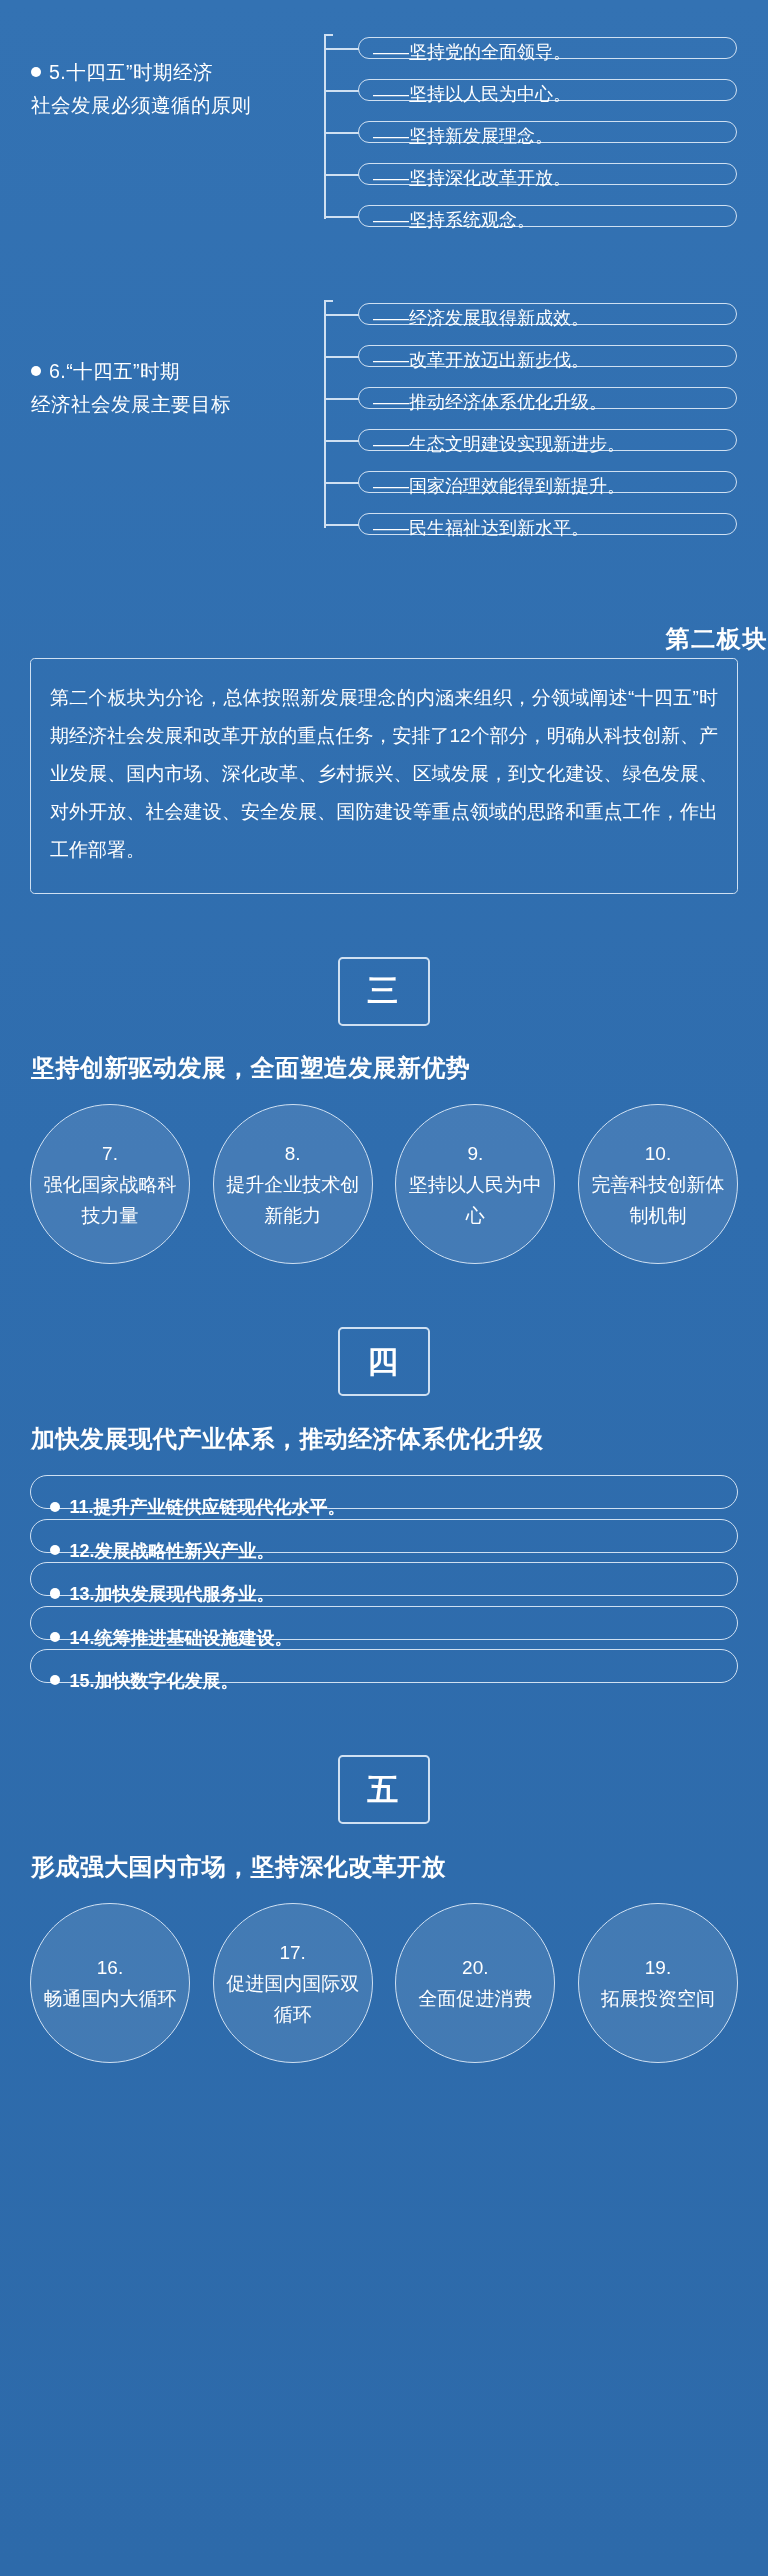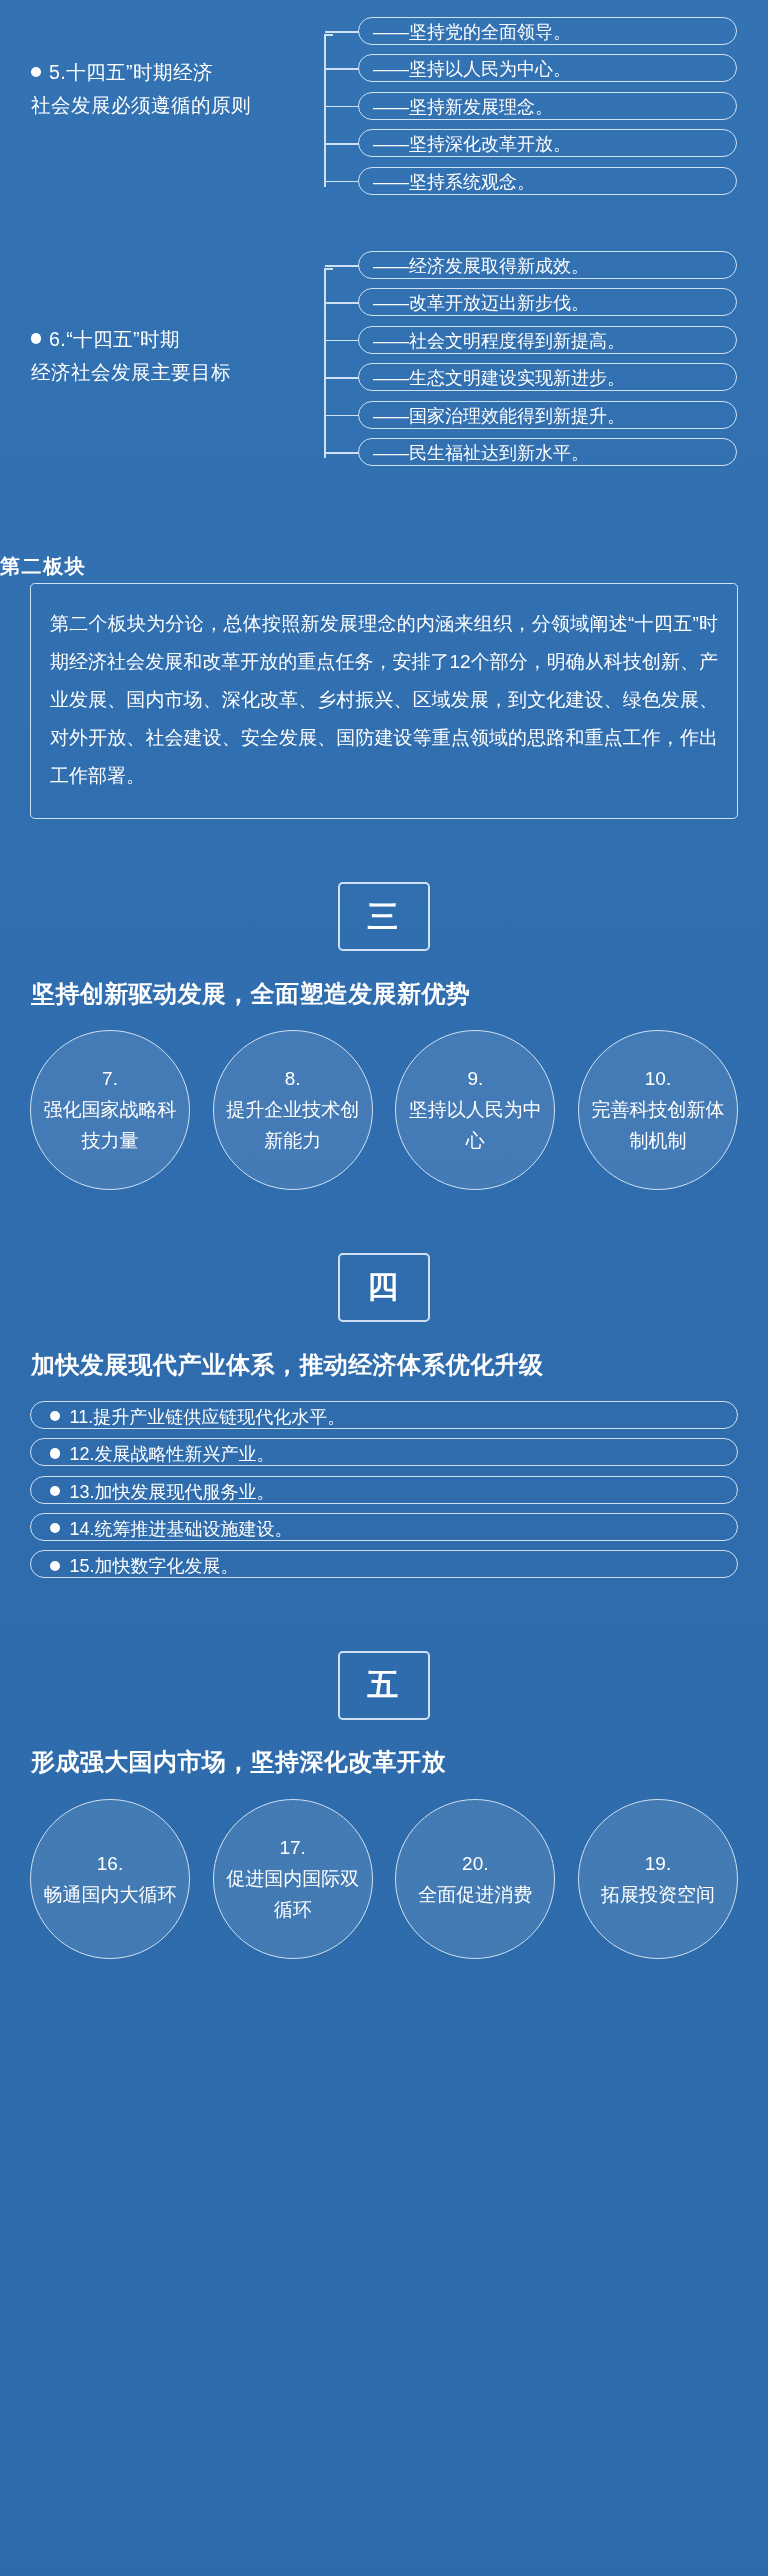--- a/index.html
+++ b/index.html
@@ -70,42 +70,43 @@
     left: 11px;
     top: 17px;
     width: 9.4px;
     height: 1.6px;
     background: #cfe0f2;
   }
   .pill {
     position: relative;
     border: 1.6px solid #cfe0f2;
     border-radius: 17px;
-    height: 28px;
+    height: 22px;
     line-height: 28px;
     margin-bottom: 9.4px;
     padding: 0 14px;
     font-size: 18px;
     color: #ffffff;
     white-space: nowrap;
+    margin-top: 20px;
   }
   .pill:before {
     content: "";
     position: absolute;
     left: -34px;
     top: 50%;
     width: 34px;
     height: 1.6px;
     background: #cfe0f2;
   }
 
   
   .section-title {
-    text-align: left;
-    font-size: 20px;
+    text-align: right;
+    font-size: 24px;
     font-weight: bold;
     letter-spacing: 1.6px;
     color: #ffffff;
   }
   .paragraph-card {
     margin: 3px 30px 0 30px;
     border: 1.6px solid #cfe0f2;
     border-radius: 4.7px;
     padding: 20.3px 19px 23.5px 19px;
     font-size: 19px;
@@ -164,23 +165,24 @@
   
   .pill-list {
     margin: 20.3px 30px 0 30px;
   }
   .pill-wide {
     border: 1.6px solid #cfe0f2;
     border-radius: 17px;
     height: 28px;
     line-height: 31px;
     margin-bottom: 9.4px;
-    padding: 0 19px;
+    padding: 16px 19px;
     font-size: 18px;
     color: #ffffff;
+    font-weight: bold;
   }
   .pill-wide .bullet {
     display: inline-block;
     width: 10.2px;
     height: 10.2px;
     border-radius: 50%;
     background: #ffffff;
     margin-right: 9.4px;
     vertical-align: 1.6px;
   }
@@ -213,21 +215,21 @@
 
   <div class="branch-block">
     <div class="branch-row">
       <div class="branch-label" style="padding-top:72px;">
         <span class="dot"></span><span>6.“十四五”时期</span><br>
         <span>经济社会发展主要目标</span>
       </div>
       <div class="branch-tree">
         <div class="pill"><span>——经济发展取得新成效。</span></div>
         <div class="pill"><span>——改革开放迈出新步伐。</span></div>
-        <div class="pill"><span>——社会文明程度得到新提高。</span></div>
+        <div class="pill"><span>——推动经济体系优化升级。</span></div>
         <div class="pill"><span>——生态文明建设实现新进步。</span></div>
         <div class="pill"><span>——国家治理效能得到新提升。</span></div>
         <div class="pill"><span>——民生福祉达到新水平。</span></div>
       </div>
     </div>
   </div>
 
   <div class="spacer-100"></div>
 
   <div>

